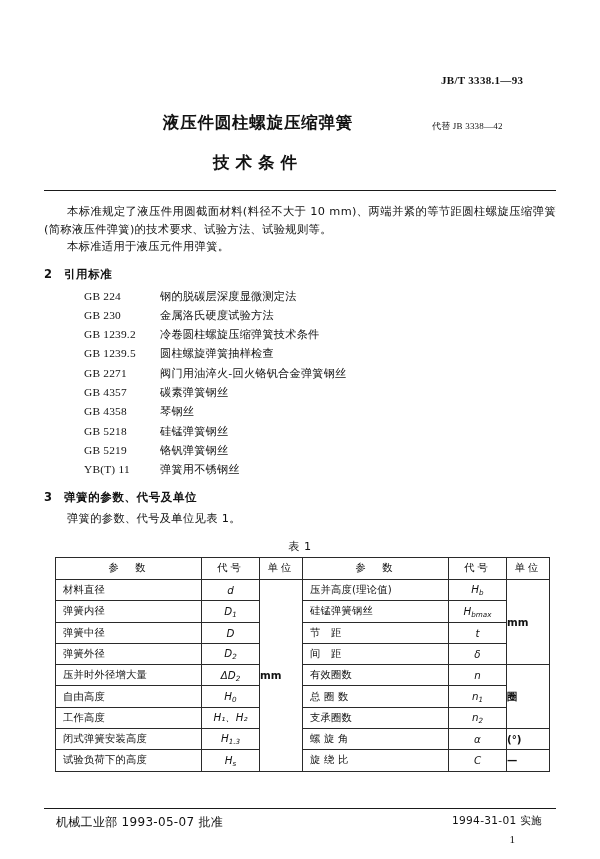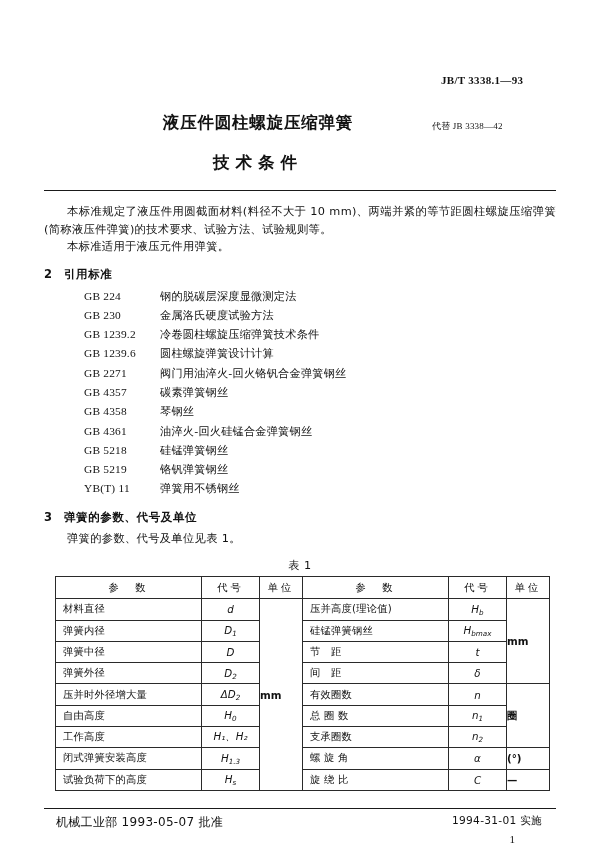--- a/index.html
+++ b/index.html
@@ -266,25 +266,24 @@
     </div>
 
     <div class="sec-block">
       <div class="sec-head">
         <span class="num">2</span><span>引用标准</span>
       </div>
       <ul class="ref-list" id="ref-list">
           <li><span class="ref-code">GB 224</span><span class="ref-name">钢的脱碳层深度显微测定法</span></li>
           <li><span class="ref-code">GB 230</span><span class="ref-name">金属洛氏硬度试验方法</span></li>
           <li><span class="ref-code">GB 1239.2</span><span class="ref-name">冷卷圆柱螺旋压缩弹簧技术条件</span></li>
-          <li><span class="ref-code">GB 1239.6</span><span class="ref-name">圆柱螺旋弹簧设计计算</span></li>
+          <li><span class="ref-code">GB 1239.5</span><span class="ref-name">圆柱螺旋弹簧抽样检查</span></li>
           <li><span class="ref-code">GB 2271</span><span class="ref-name">阀门用油淬火-回火铬钒合金弹簧钢丝</span></li>
           <li><span class="ref-code">GB 4357</span><span class="ref-name">碳素弹簧钢丝</span></li>
           <li><span class="ref-code">GB 4358</span><span class="ref-name">琴钢丝</span></li>
-          <li><span class="ref-code">GB 4361</span><span class="ref-name">油淬火-回火硅锰合金弹簧钢丝</span></li>
           <li><span class="ref-code">GB 5218</span><span class="ref-name">硅锰弹簧钢丝</span></li>
           <li><span class="ref-code">GB 5219</span><span class="ref-name">铬钒弹簧钢丝</span></li>
           <li><span class="ref-code">YB(T) 11</span><span class="ref-name">弹簧用不锈钢丝</span></li>
         </ul>
     </div>
 
     <div class="sec-block">
       <div class="sec-head">
         <span class="num">3</span><span>弹簧的参数、代号及单位</span>
       </div>

